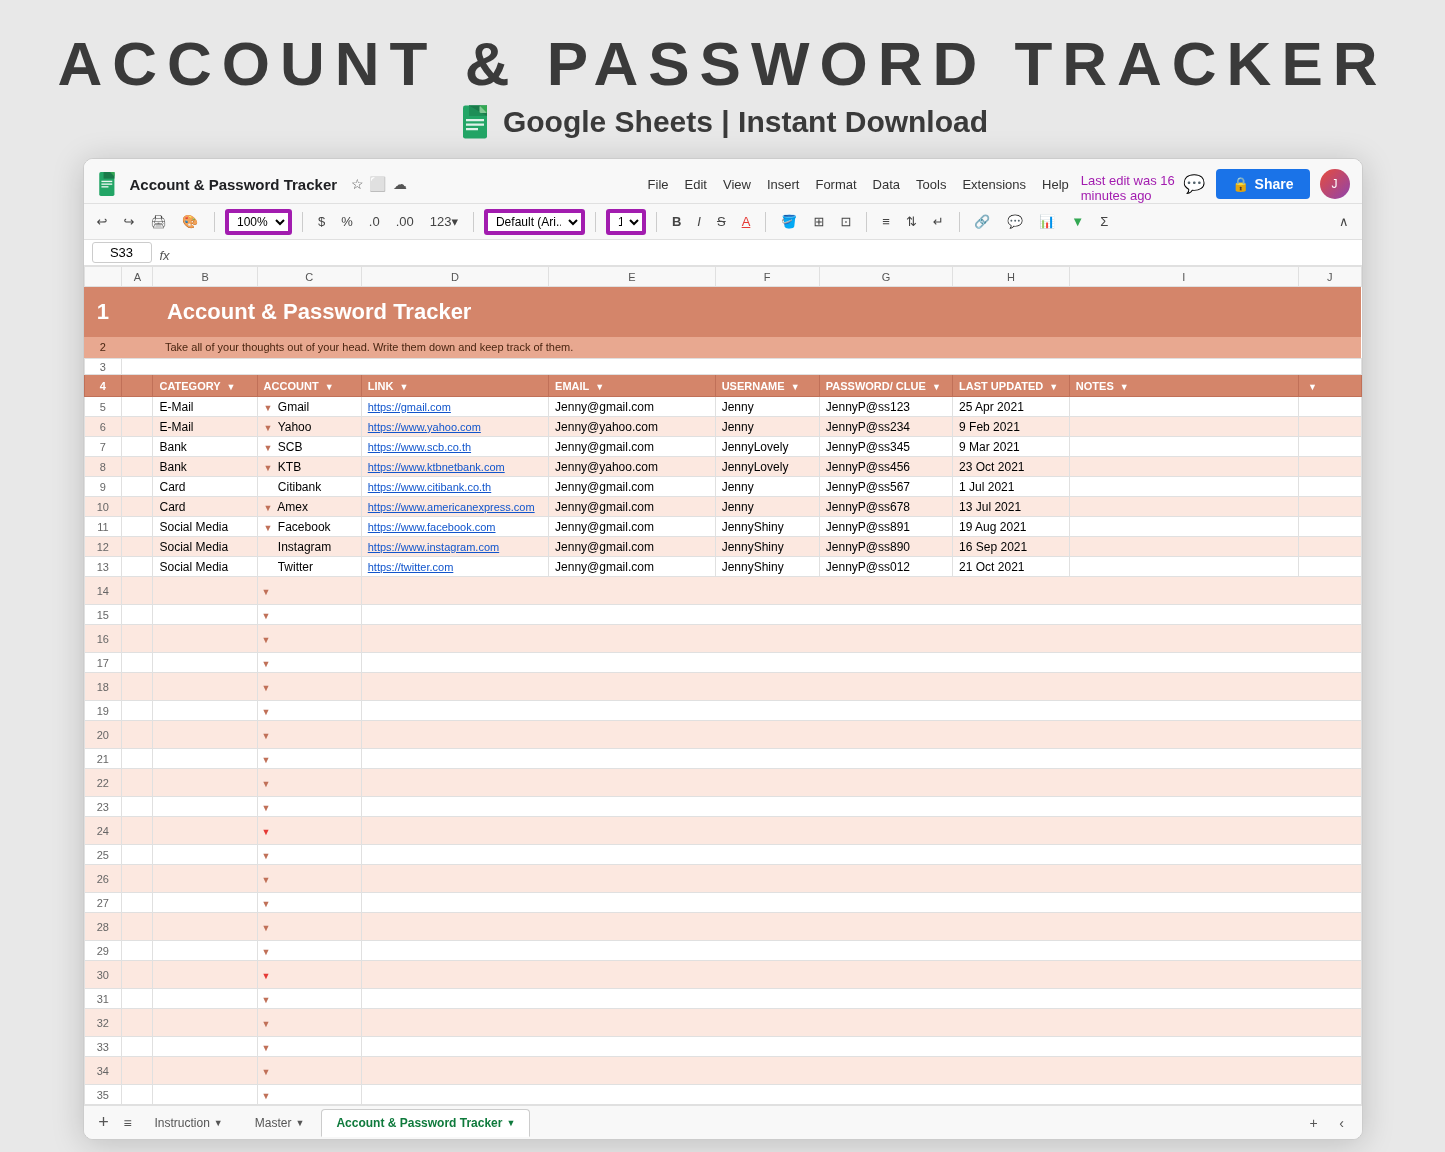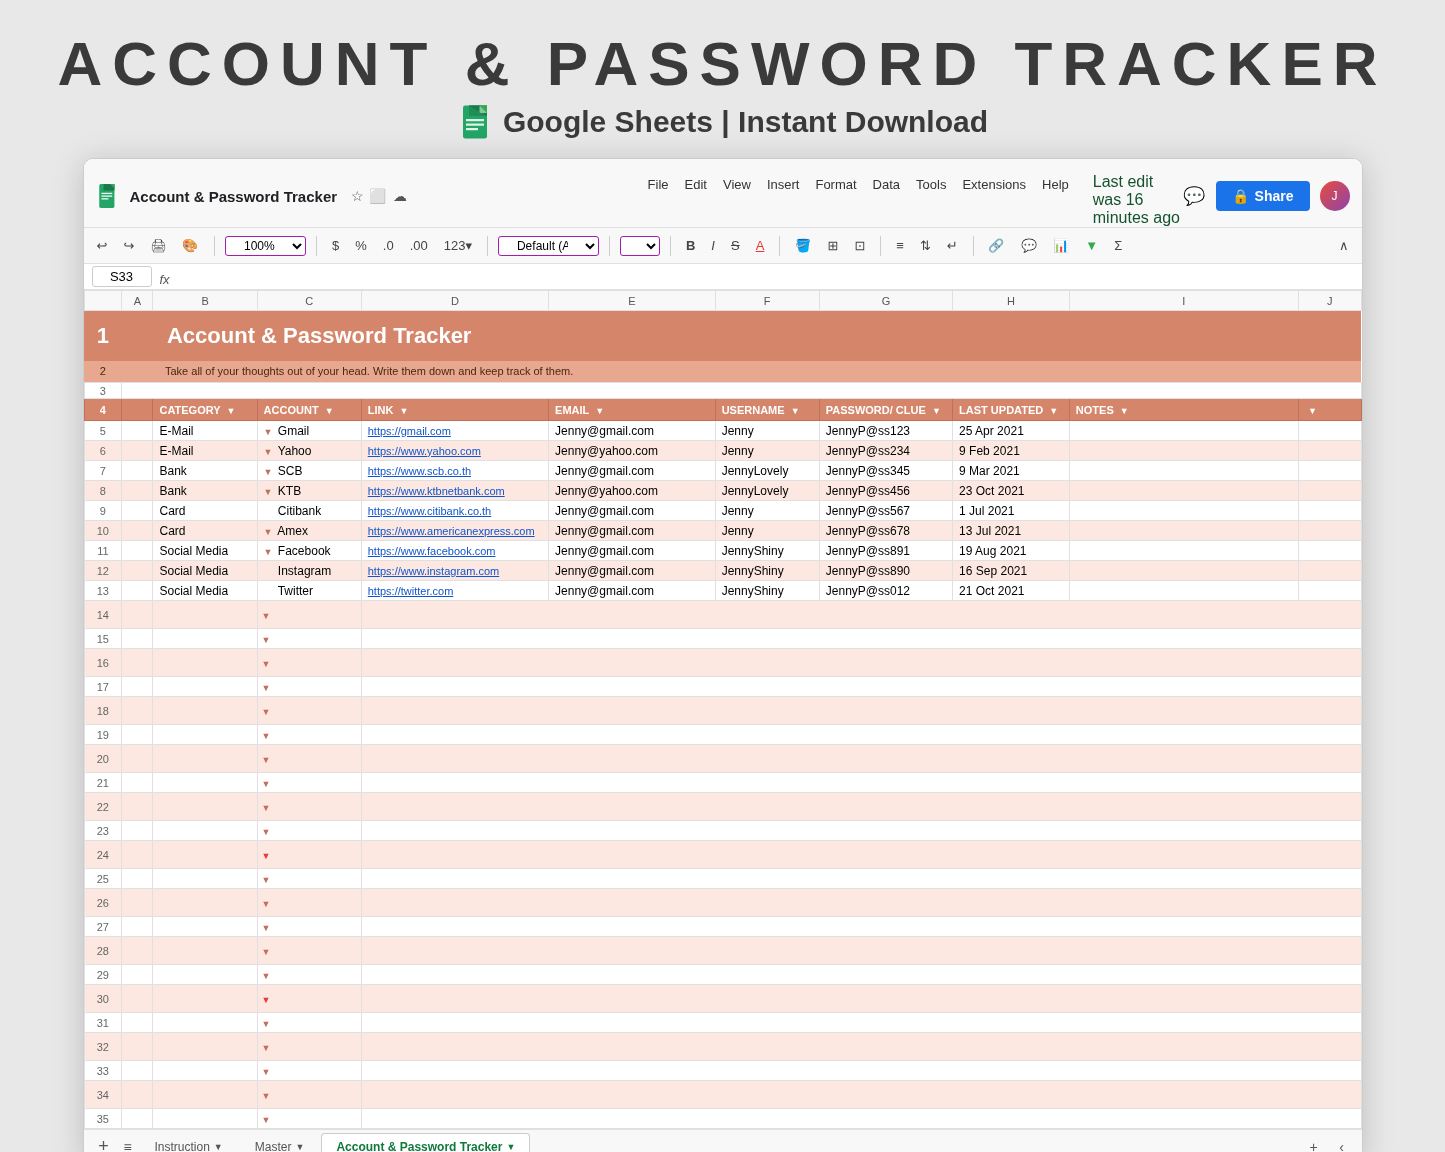--- a/index.html
+++ b/index.html
@@ -88,23 +88,23 @@
       margin-top: 2px;
       font-size: 13px;
       color: #333;
     }
     .menu-item {
       padding: 4px 8px;
       cursor: pointer;
       border-radius: 3px;
     }
     .last-edit {
-      font-size: 16px;
-      color: #14532d;
-      margin-left: 16px;
+      font-size: 13px;
+      color: #a21caf;
+      margin-left: 4px;
     }
     .menu-bar-right {
       display: flex;
       align-items: center;
       gap: 10px;
     }
     .share-btn {
       background: #1a73e8;
       color: #fff;
       border: none;
@@ -143,23 +143,23 @@
       min-height: 36px;
     }
     .toolbar-sep { width: 1px; height: 20px; background: #ccc; margin: 0 4px; }
     .toolbar-btn {
       padding: 2px 5px;
       cursor: pointer;
       border-radius: 3px;
       font-size: 13px;
     }
     .toolbar-select {
-      border: 1px solid #a21caf;
+      border: 4px solid #a21caf;
       border-radius: 3px;
-      padding: 1px 14px;
+      padding: 1px 4px;
       font-size: 12px;
       background: #fff;
     }
 
     
     .formula-bar {
       background: #fff;
       border-bottom: 1px solid #e0e0e0;
       display: flex;
       align-items: flex-end;

